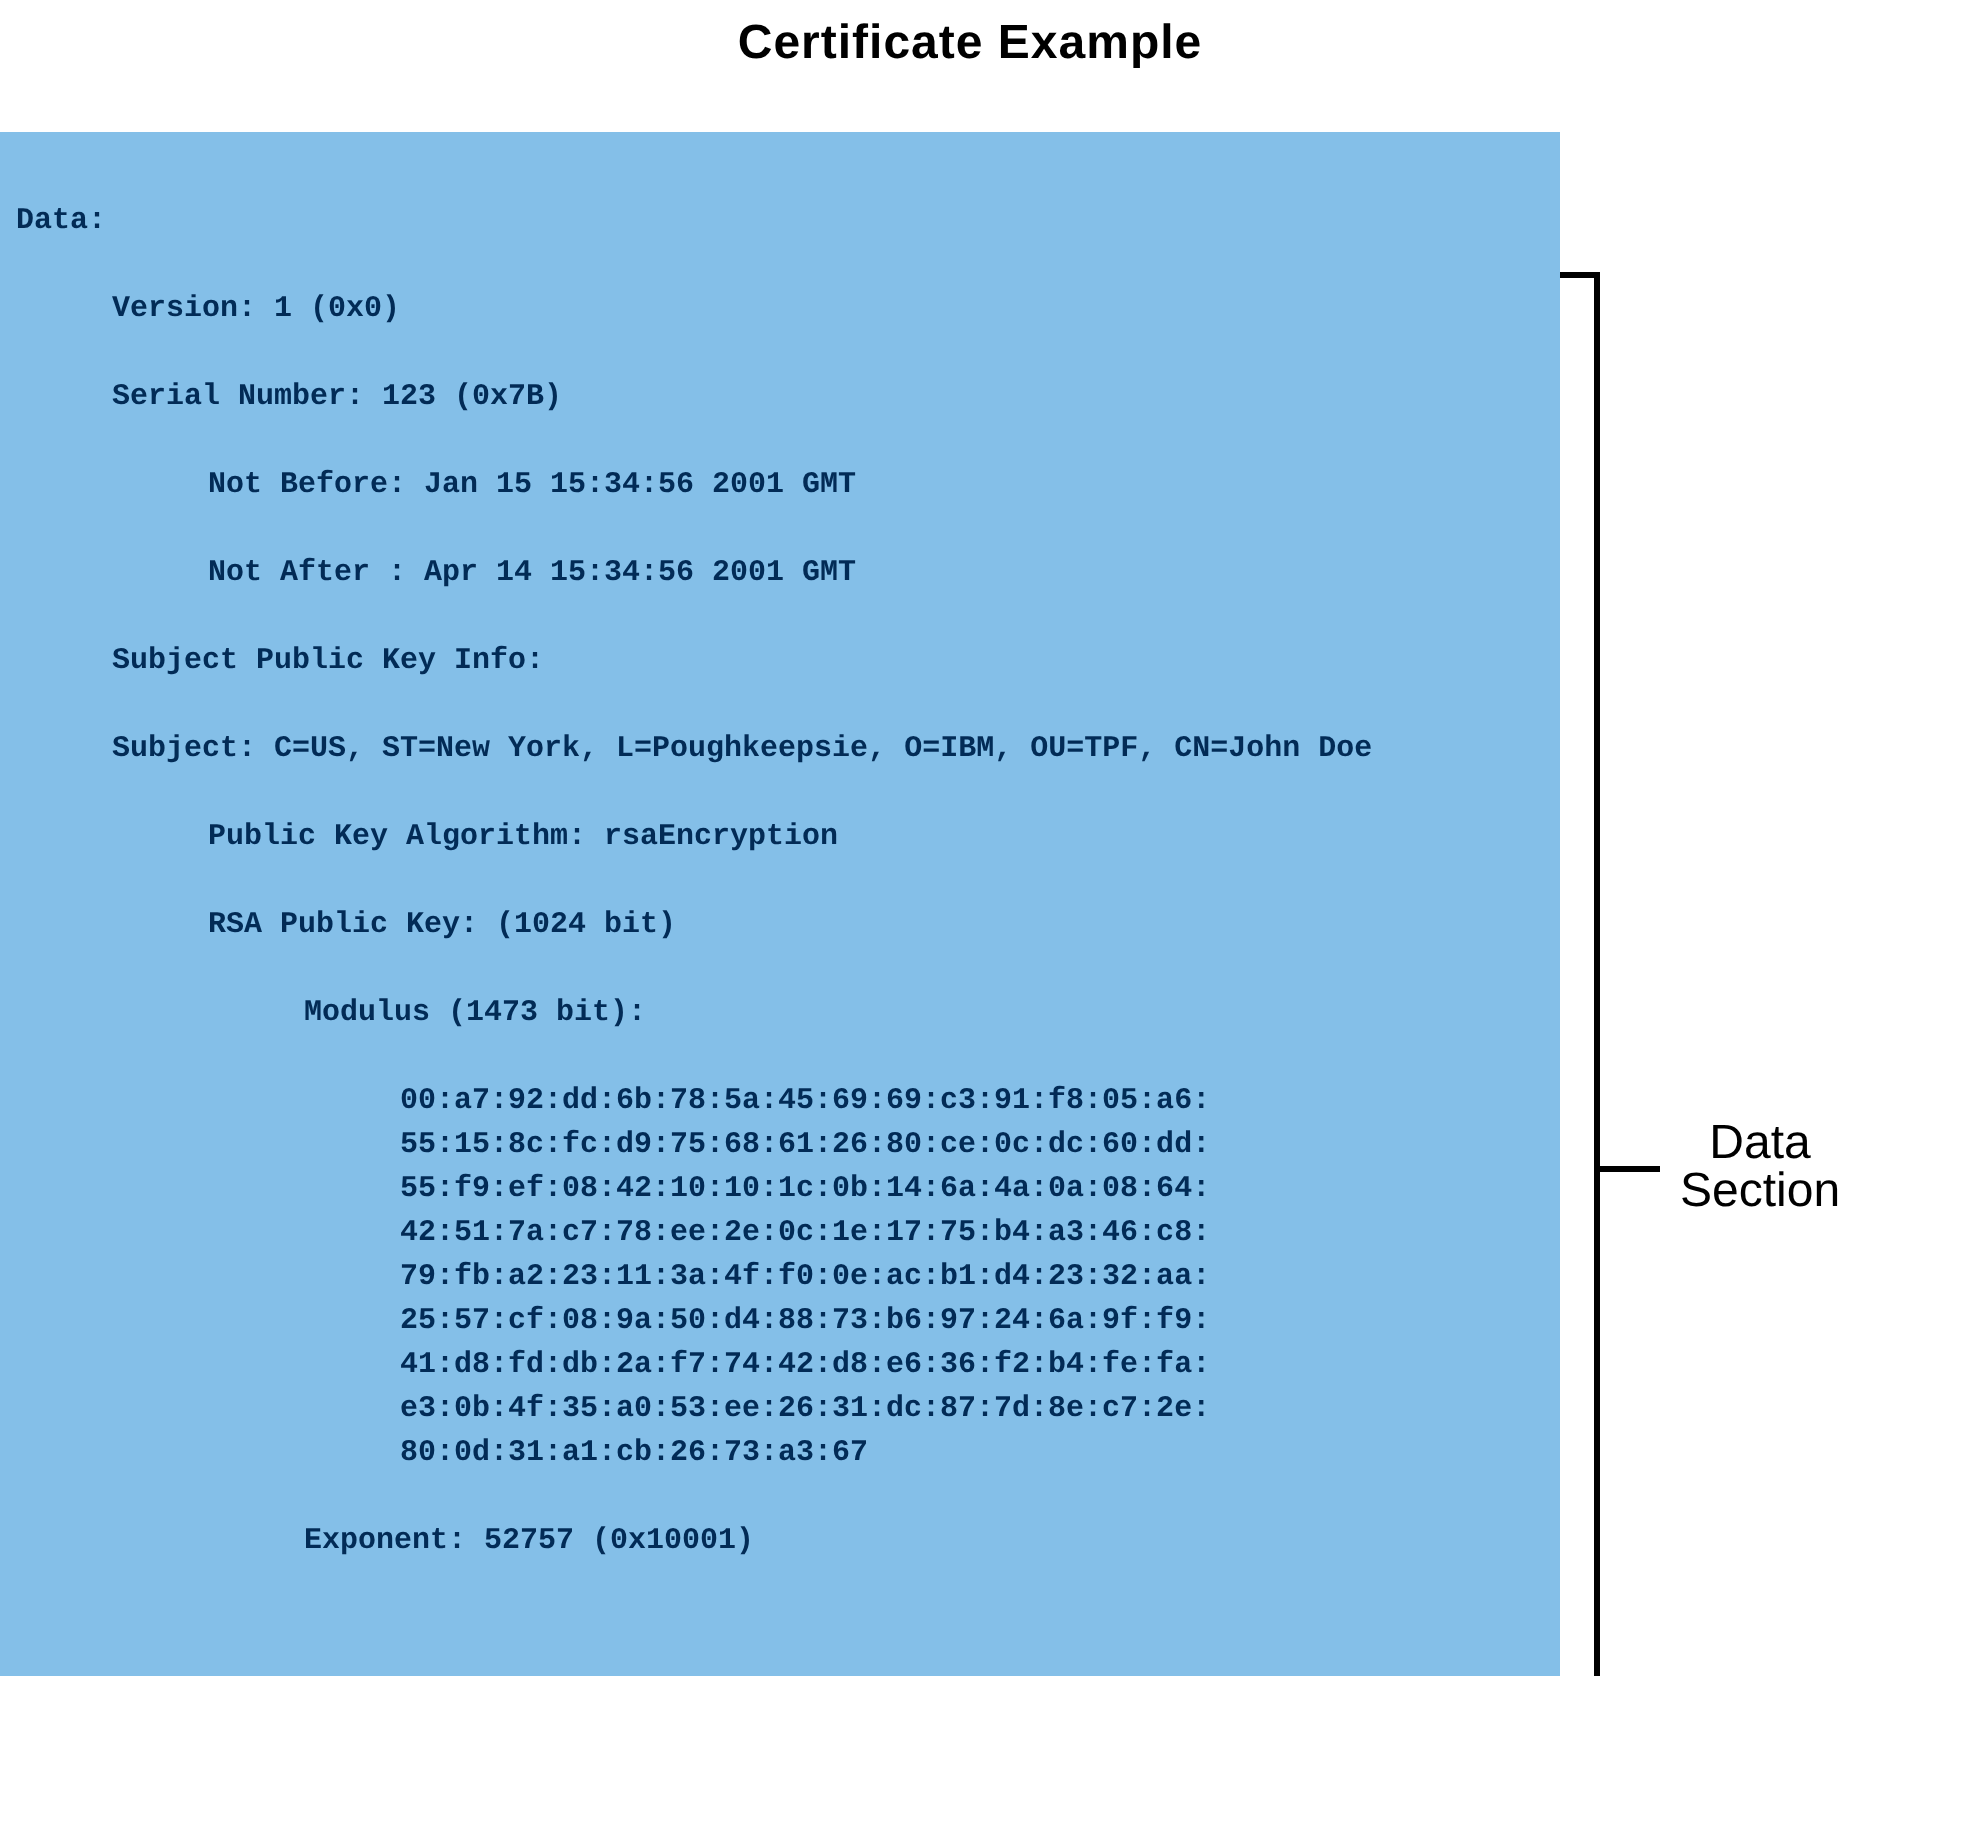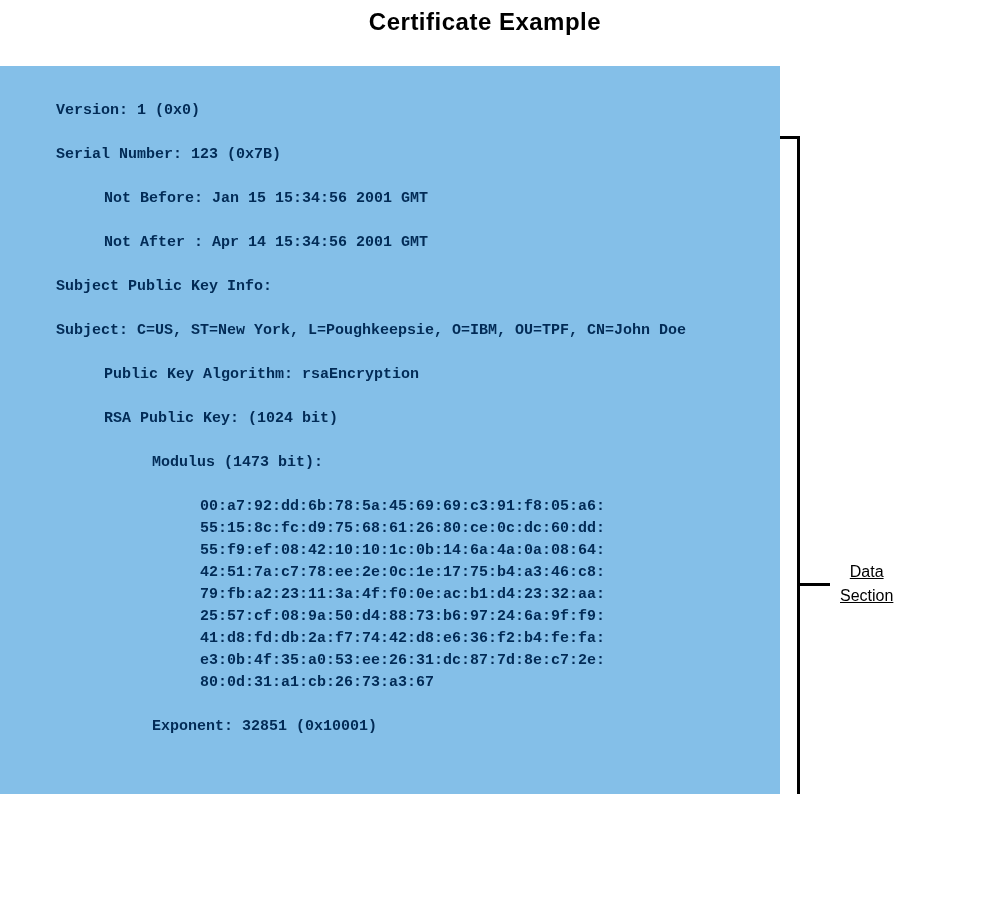--- a/index.html
+++ b/index.html
@@ -75,49 +75,49 @@
     content: "";
     position: absolute;
     right: -33px;
     top: calc(50% - 1.5px);
     width: 33px;
     height: 3px;
     background: #000;
   }
   .bracket-label {
     font-family: Arial, Helvetica, sans-serif;
-    font-size: 16px;
+    font-size: 24px;
     line-height: 24px;
     margin-left: 40px;
     text-align: center;
     white-space: pre-line;
-    text-decoration: underline;
   }
 </style>
 </head>
 <body>
 
 <div class="page">
   <h1 class="title">Certificate Example</h1>
 
   <div class="diagram">
     <div class="panels">
 
       <div class="panel data-sec" id="data-panel">
+<span class="line">Data:</span>
 <span class="line ind1">Version: 1 (0x0)</span>
 <span class="line ind1">Serial Number: 123 (0x7B)</span>
 <span class="line ind2">Not Before: Jan 15 15:34:56 2001 GMT</span>
 <span class="line ind2">Not After : Apr 14 15:34:56 2001 GMT</span>
 <span class="line ind1">Subject Public Key Info:</span>
 <span class="line ind1">Subject: C=US, ST=New York, L=Poughkeepsie, O=IBM, OU=TPF, CN=John Doe</span>
 <span class="line ind2">Public Key Algorithm: rsaEncryption</span>
 <span class="line ind2">RSA Public Key: (1024 bit)</span>
 <span class="line ind3">Modulus (1473 bit):</span>
 <span class="line ind4">00:a7:92:dd:6b:78:5a:45:69:69:c3:91:f8:05:a6:</span><span class="line ind4">55:15:8c:fc:d9:75:68:61:26:80:ce:0c:dc:60:dd:</span><span class="line ind4">55:f9:ef:08:42:10:10:1c:0b:14:6a:4a:0a:08:64:</span><span class="line ind4">42:51:7a:c7:78:ee:2e:0c:1e:17:75:b4:a3:46:c8:</span><span class="line ind4">79:fb:a2:23:11:3a:4f:f0:0e:ac:b1:d4:23:32:aa:</span><span class="line ind4">25:57:cf:08:9a:50:d4:88:73:b6:97:24:6a:9f:f9:</span><span class="line ind4">41:d8:fd:db:2a:f7:74:42:d8:e6:36:f2:b4:fe:fa:</span><span class="line ind4">e3:0b:4f:35:a0:53:ee:26:31:dc:87:7d:8e:c7:2e:</span><span class="line ind4">80:0d:31:a1:cb:26:73:a3:67</span>
-<span class="line ind3">Exponent: 32851 (0x10001)</span>
+<span class="line ind3">Exponent: 52757 (0x10001)</span>
       </div>
 
     </div>
 
     <div class="brackets">
       <div id="bracket-data" class="bracket-wrap" style="top: 70px; height: 896px;">
         <div class="bracket" style="height: 896px;"></div>
         <div class="bracket-label">Data
 Section</div>
       </div>

